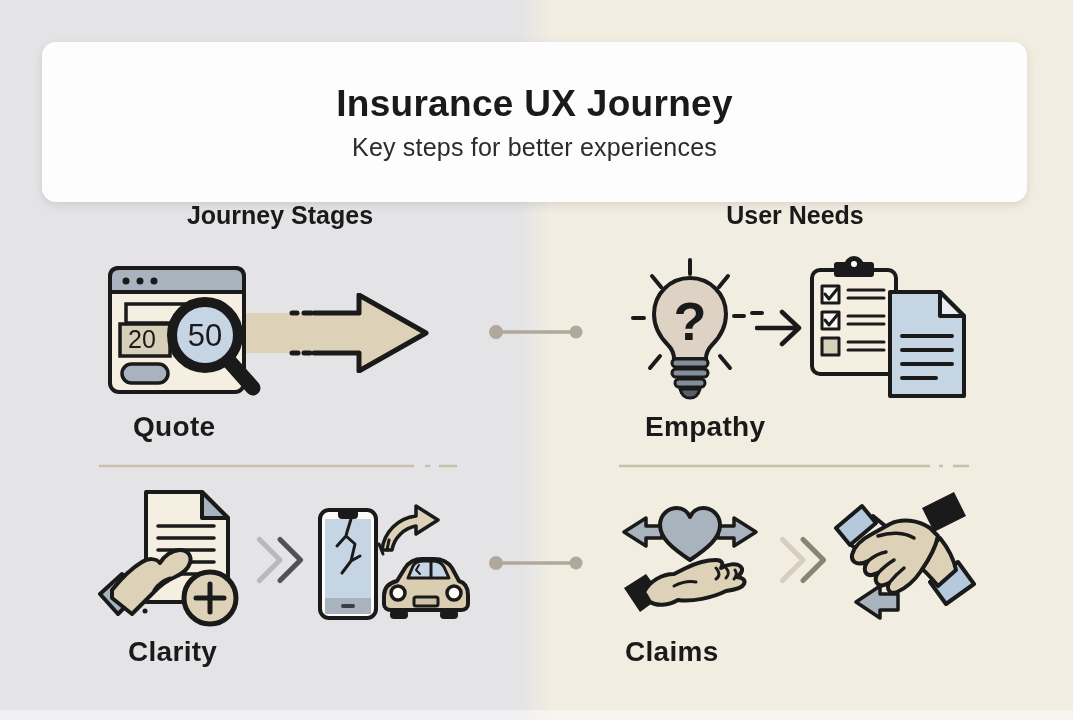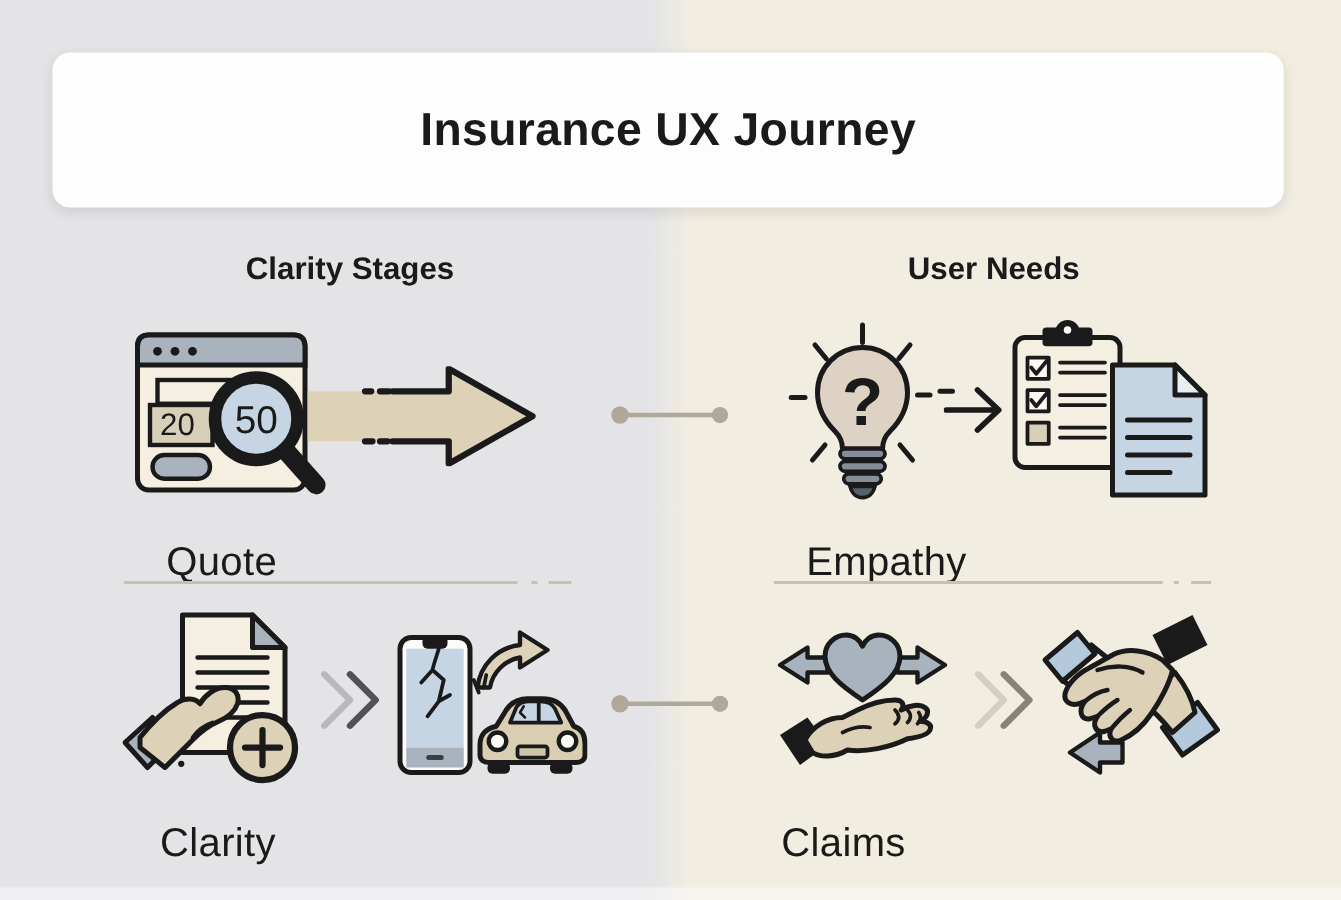--- a/index.html
+++ b/index.html
@@ -8,47 +8,48 @@
     --slateDark:#848e99; --blue:#c6d5e3; --blueCuff:#b5c9dc; --carTan:#d9cdb2;
     --divider:#c9c0ab; --connector:#b0a89a; --chevLight:#b7b9bd; --chevDark:#505258;
     --chevTanLight:#d8cec0; --chevTanDark:#8b8274; --subInk:#2b2b2b;
   }
   *{margin:0;padding:0;box-sizing:border-box;}
   html,body{width:1073px;height:720px;}
   body{font-family:"Liberation Sans",sans-serif;}
   .canvas{position:relative;width:1073px;height:720px;overflow:hidden;
     background:linear-gradient(90deg,var(--bgLeft) 0%,var(--bgLeft) 48.5%,var(--bgRight) 51.5%,var(--bgRight) 100%);}
   .bottom-strip{position:absolute;left:0;bottom:0;width:100%;height:10px;background:rgba(255,255,255,.45);}
-  .title-card{position:absolute;left:42px;top:42px;width:985px;height:124px;background:var(--card);
+  .title-card{position:absolute;left:42px;top:42px;width:985px;height:160px;background:var(--card);
     border-radius:14px;box-shadow:0 3px 10px rgba(0,0,0,.10);display:flex;flex-direction:column;
     align-items:center;justify-content:center;gap:8px;}
   .main-title{font-size:37px;font-weight:800;color:var(--ink);letter-spacing:.3px;}
   .subtitle{font-size:25px;font-weight:400;color:var(--subInk);letter-spacing:.2px;}
   .col-header{position:absolute;top:201px;font-size:25px;font-weight:700;color:var(--ink);text-align:center;}
   .col-header.left{left:120px;width:320px;}
   .col-header.right{left:640px;width:310px;}
   .abs{position:absolute;}
-  .row-label{position:absolute;font-size:32px;font-weight:400;color:var(--ink);letter-spacing:.3px;margin-top:20px;}
+  .row-label{position:absolute;font-size:28px;font-weight:700;color:var(--ink);letter-spacing:.3px;}
   
   .si{stroke:var(--ink);} .fi{fill:var(--ink);} .ft{fill:var(--tan);} .ftd{fill:var(--tanDark);}
   .fc{fill:var(--cream);} .fs{fill:var(--slate);} .fsd{fill:var(--slateDark);} .fb{fill:var(--blue);}
   .fbc{fill:var(--blueCuff);} .fct{fill:var(--carTan);} .fn{fill:none;}
   .rl{stroke-linecap:round;stroke-linejoin:round;}
   svg text{font-family:"Liberation Sans",sans-serif;fill:var(--ink);}
 </style>
 </head>
 <body>
 
 <div class="canvas">
 
   <header class="title-card">
     <h1 class="main-title">Insurance UX Journey</h1>
+    <p class="subtitle">Key steps for better experiences</p>
   </header>
 
-  <h2 class="col-header left">Clarity Stages</h2>
+  <h2 class="col-header left">Journey Stages</h2>
   <h2 class="col-header right">User Needs</h2>
 
   <svg class="abs" style="left:106px;top:258px;overflow:visible" width="160" height="150" viewBox="0 0 160 150">
     <rect class="fc si" x="4" y="10" width="134" height="124" rx="9" stroke-width="4"></rect>
     <path class="fs si" d="M13,10 H129 Q138,10 138,19 V34 H4 V19 Q4,10 13,10 Z" stroke-width="4"></path>
     <circle class="fi" cx="20" cy="23" r="3.5"></circle>
       <circle class="fi" cx="34" cy="23" r="3.5"></circle>
       <circle class="fi" cx="48" cy="23" r="3.5"></circle>
     <rect class="fn si" x="20" y="46" width="72" height="19" stroke-width="3.5"></rect>
     <rect class="ftd si" x="14" y="66" width="50" height="32" stroke-width="3.5"></rect>

